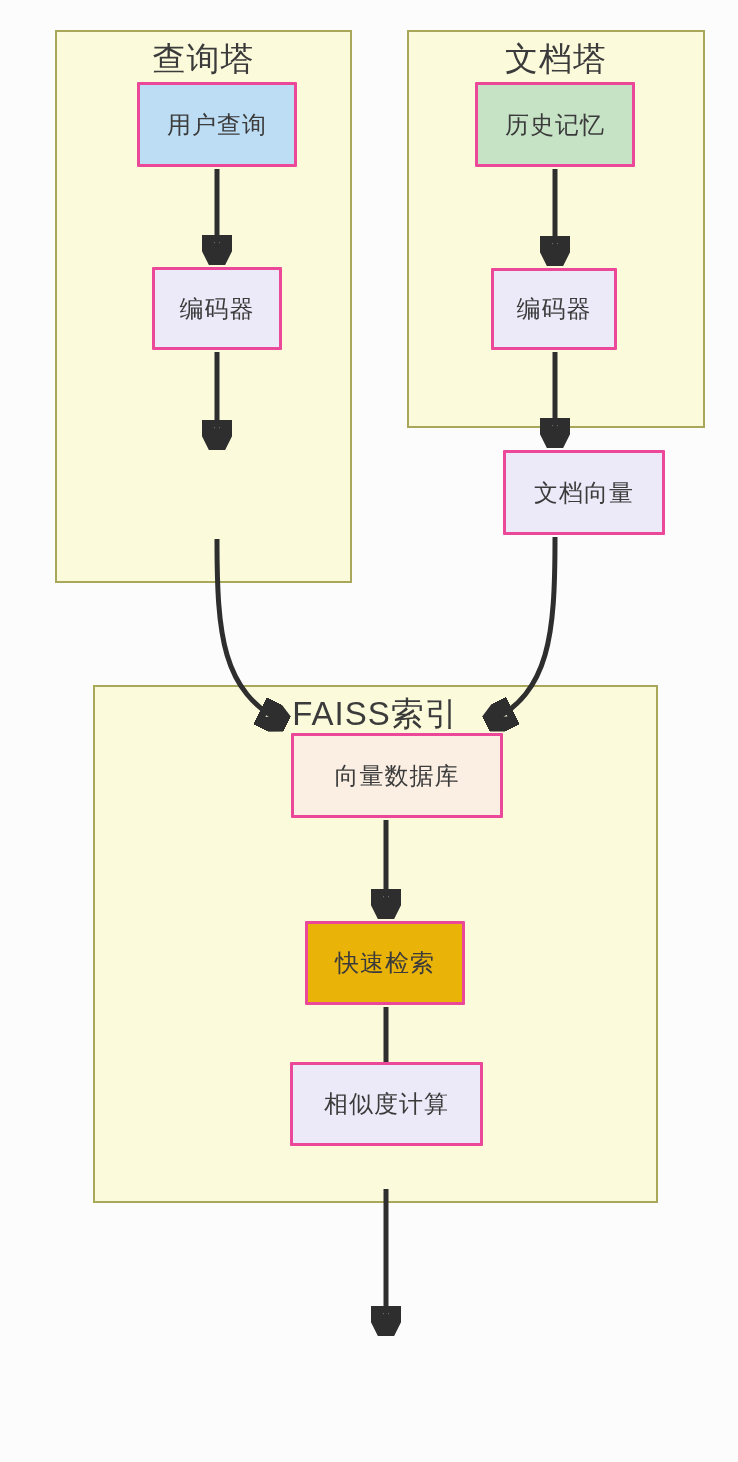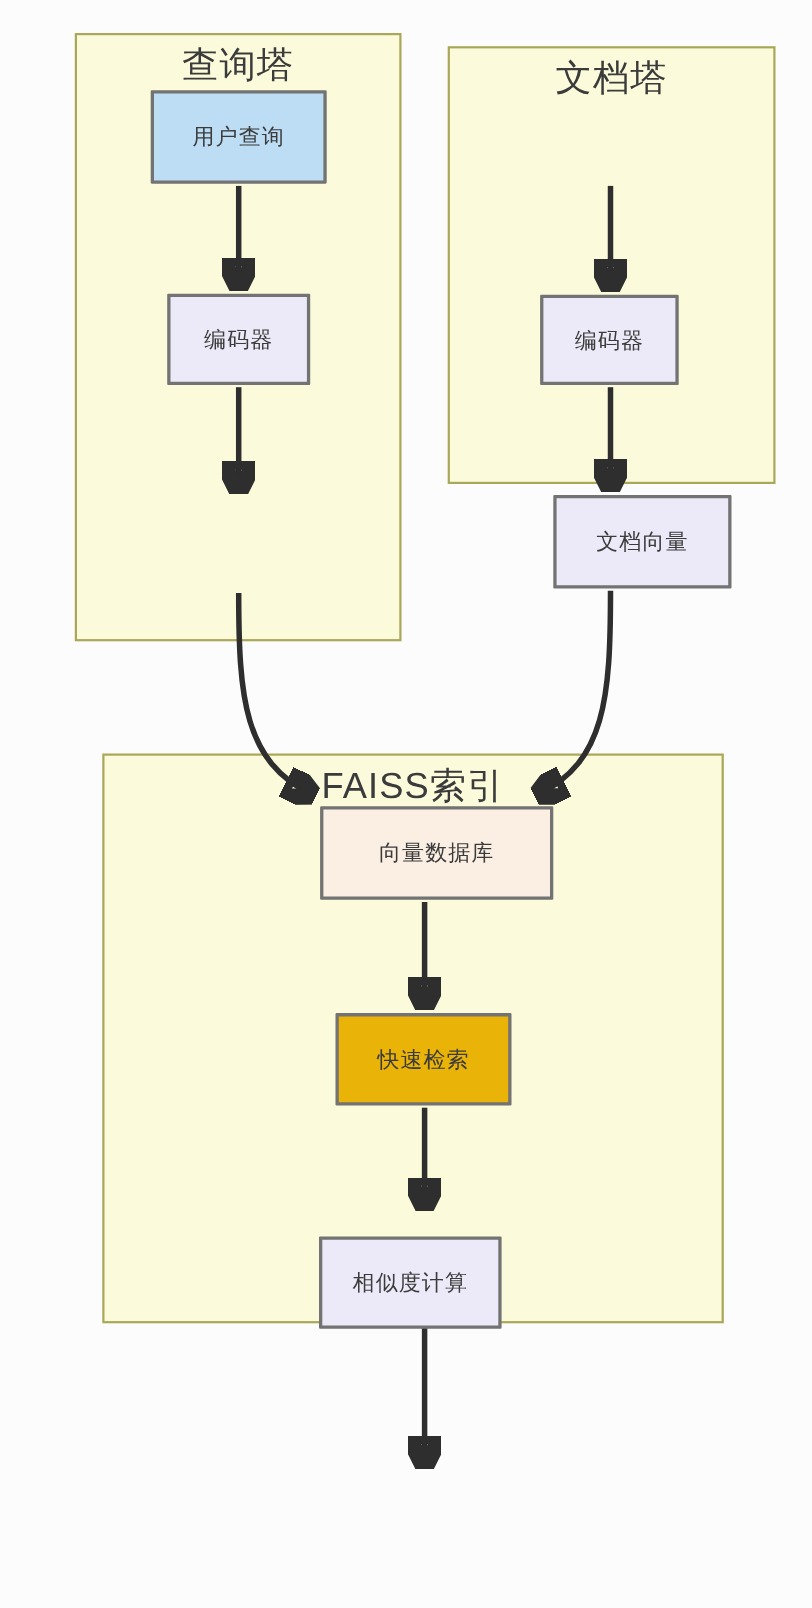--- a/index.html
+++ b/index.html
@@ -21,46 +21,46 @@
     box-sizing: border-box;
   }
   .group-title {
     width: 100%;
     text-align: center;
     font-size: 33px;
     letter-spacing: 1px;
     padding-top: 5px;
     color: #3B3B3B;
   }
-  #query-tower { left: 68px;  top: 30px;  width: 297px; height: 553px; }
-  #doc-tower   { left: 407px; top: 42px;  width: 298px; height: 398px; }
+  #query-tower { left: 55px;  top: 30px;  width: 297px; height: 553px; }
+  #doc-tower   { left: 407px; top: 30px;  width: 298px; height: 398px; }
   #faiss-group { left: 93px;  top: 685px; width: 565px; height: 518px; }
 
   
   .node {
     position: absolute;
-    border: 3px solid #737373;
+    border: 3px solid #ec4899;
     box-sizing: border-box;
     display: flex;
     align-items: center;
     justify-content: center;
-    font-size: 20px;
+    font-size: 24px;
     letter-spacing: 1px;
     color: #3B3B3B;
     border-radius: 1px;
   }
   #user-query     { left: 137px; top: 82px;   width: 160px; height: 85px; }
   #query-encoder  { left: 152px; top: 267px;  width: 130px; height: 83px; }
   #query-vector   { left: 138px; top: 452px;  width: 157px; height: 85px; }
   #history-memory { left: 475px; top: 82px;   width: 160px; height: 85px; }
   #doc-encoder    { left: 491px; top: 268px;  width: 126px; height: 82px; }
   #doc-vector     { left: 473px; top: 450px;  width: 162px; height: 85px; margin-left: 30px; }
   #vector-db      { left: 291px; top: 733px;  width: 212px; height: 85px; text-align: right; }
   #fast-retrieval { left: 305px; top: 921px;  width: 160px; height: 84px; }
-  #similarity     { left: 290px; top: 1124px; width: 166px; height: 84px; }
+  #similarity     { left: 290px; top: 1062px; width: 193px; height: 84px; }
   #most-relevant  { left: 290px; top: 1338px; width: 192px; height: 85px; }
 
   
   #arrow-layer {
     position: absolute;
     left: 0; top: 0;
     width: 738px; height: 1462px;
     pointer-events: none;
   }
   #arrow-layer path {
@@ -101,20 +101,21 @@
     <path d="M386 820 L386 914" marker-end="url(#ah)"></path>
     <path d="M386 1007 L386 1096" marker-end="url(#ah)"></path>
     <path d="M386 1189 L386 1331" marker-end="url(#ah)"></path>
   </svg>
 
   <div class="node" id="user-query" style="background-color: rgb(188, 221, 244);">用户查询</div>
 
   <div class="node" id="query-encoder" style="background-color: rgb(236, 234, 248);">编码器</div>
 
 
+  <div class="node" id="history-memory" style="background-color: rgb(198, 227, 198);">历史记忆</div>
 
   <div class="node" id="doc-encoder" style="background-color: rgb(236, 234, 248);">编码器</div>
 
   <div class="node" id="doc-vector" style="background-color: rgb(236, 234, 248);">文档向量</div>
 
   <div class="node" id="vector-db" style="background-color: rgb(251, 239, 227);">向量数据库</div>
 
   <div class="node" id="fast-retrieval" style="background-color: #eab308;">快速检索</div>
 
   <div class="node" id="similarity" style="background-color: rgb(236, 234, 248);">相似度计算</div>

